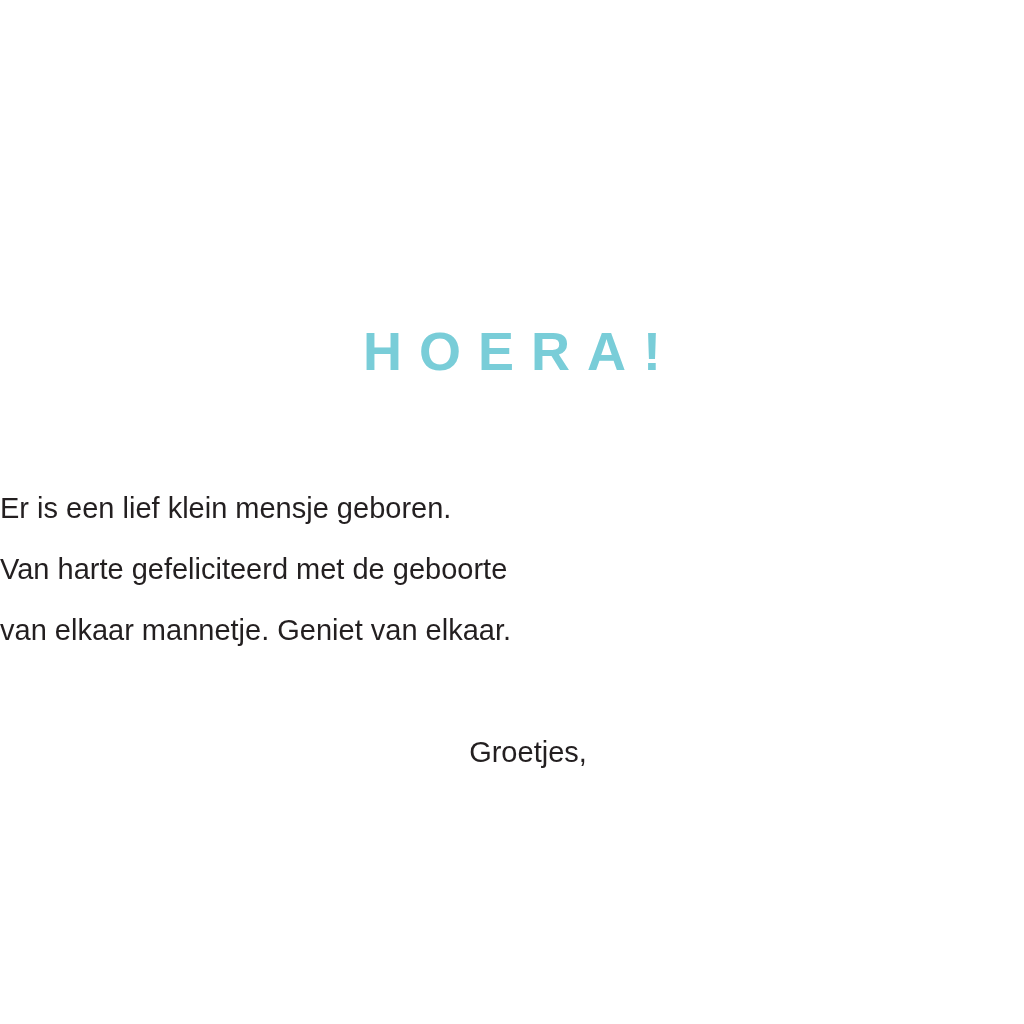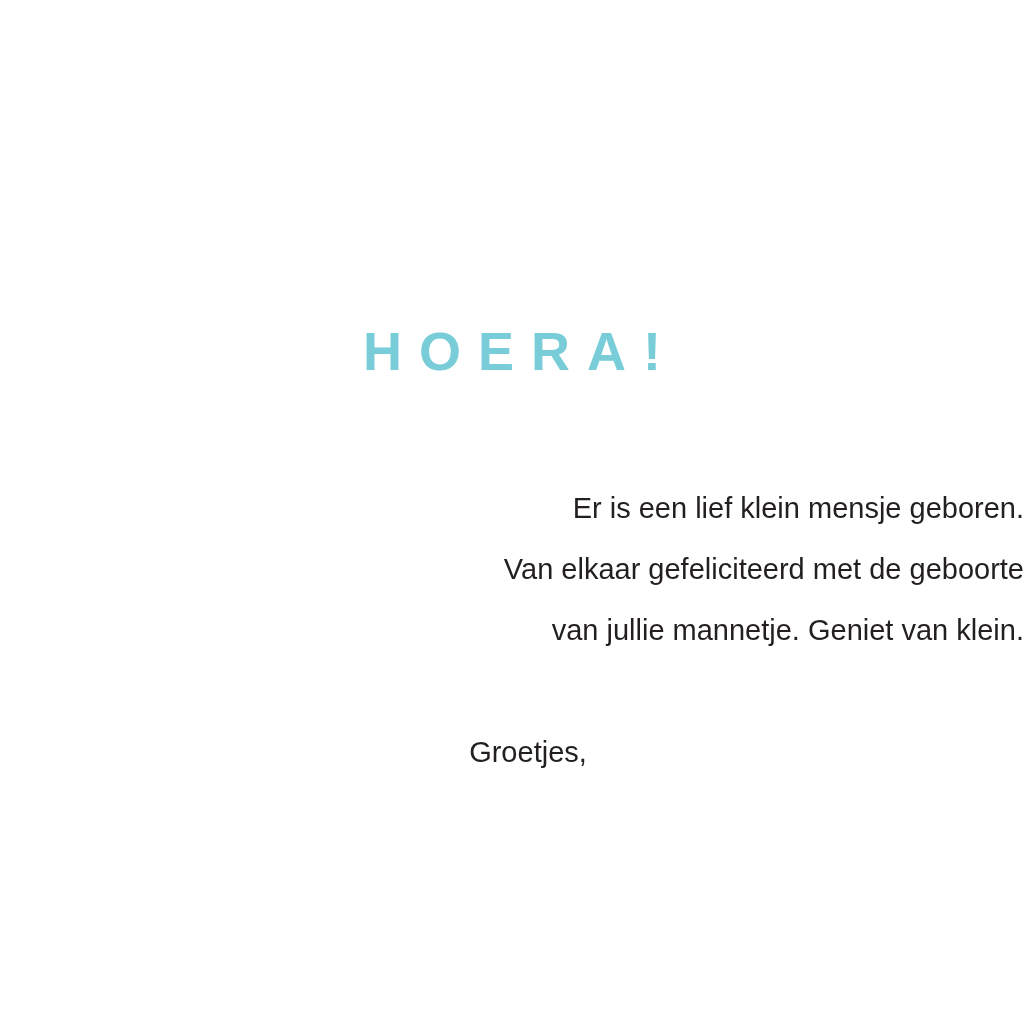--- a/index.html
+++ b/index.html
@@ -34,21 +34,21 @@
     letter-spacing: 17px;
     text-indent: 17px;
     line-height: 1.1;
     font-family: "Liberation Sans", sans-serif;
   }
   .message {
     position: absolute;
     top: 478px;
     left: 0;
     width: 1024px;
-    text-align: right;
+    text-align: left;
     color: #231f20;
     font-size: 29px;
     font-weight: 300;
     line-height: 61px;
     font-family: "Liberation Sans", sans-serif;
   }
   .message .line {
     display: block;
     white-space: nowrap;
   }
@@ -68,19 +68,19 @@
 </style>
 </head>
 <body>
 
 <div class="card">
 
   <div class="headline">HOERA!</div>
 
   <div class="message">
     <span class="line">Er is een lief klein mensje geboren.</span>
-    <span class="line">Van elkaar gefeliciteerd met de geboorte</span>
-    <span class="line">van jullie mannetje. Geniet van klein.</span>
+    <span class="line">Van harte gefeliciteerd met de geboorte</span>
+    <span class="line">van elkaar mannetje. Geniet van elkaar.</span>
   </div>
 
   <div class="signoff">Groetjes,</div>
 
 </div>
 
 </body></html>

